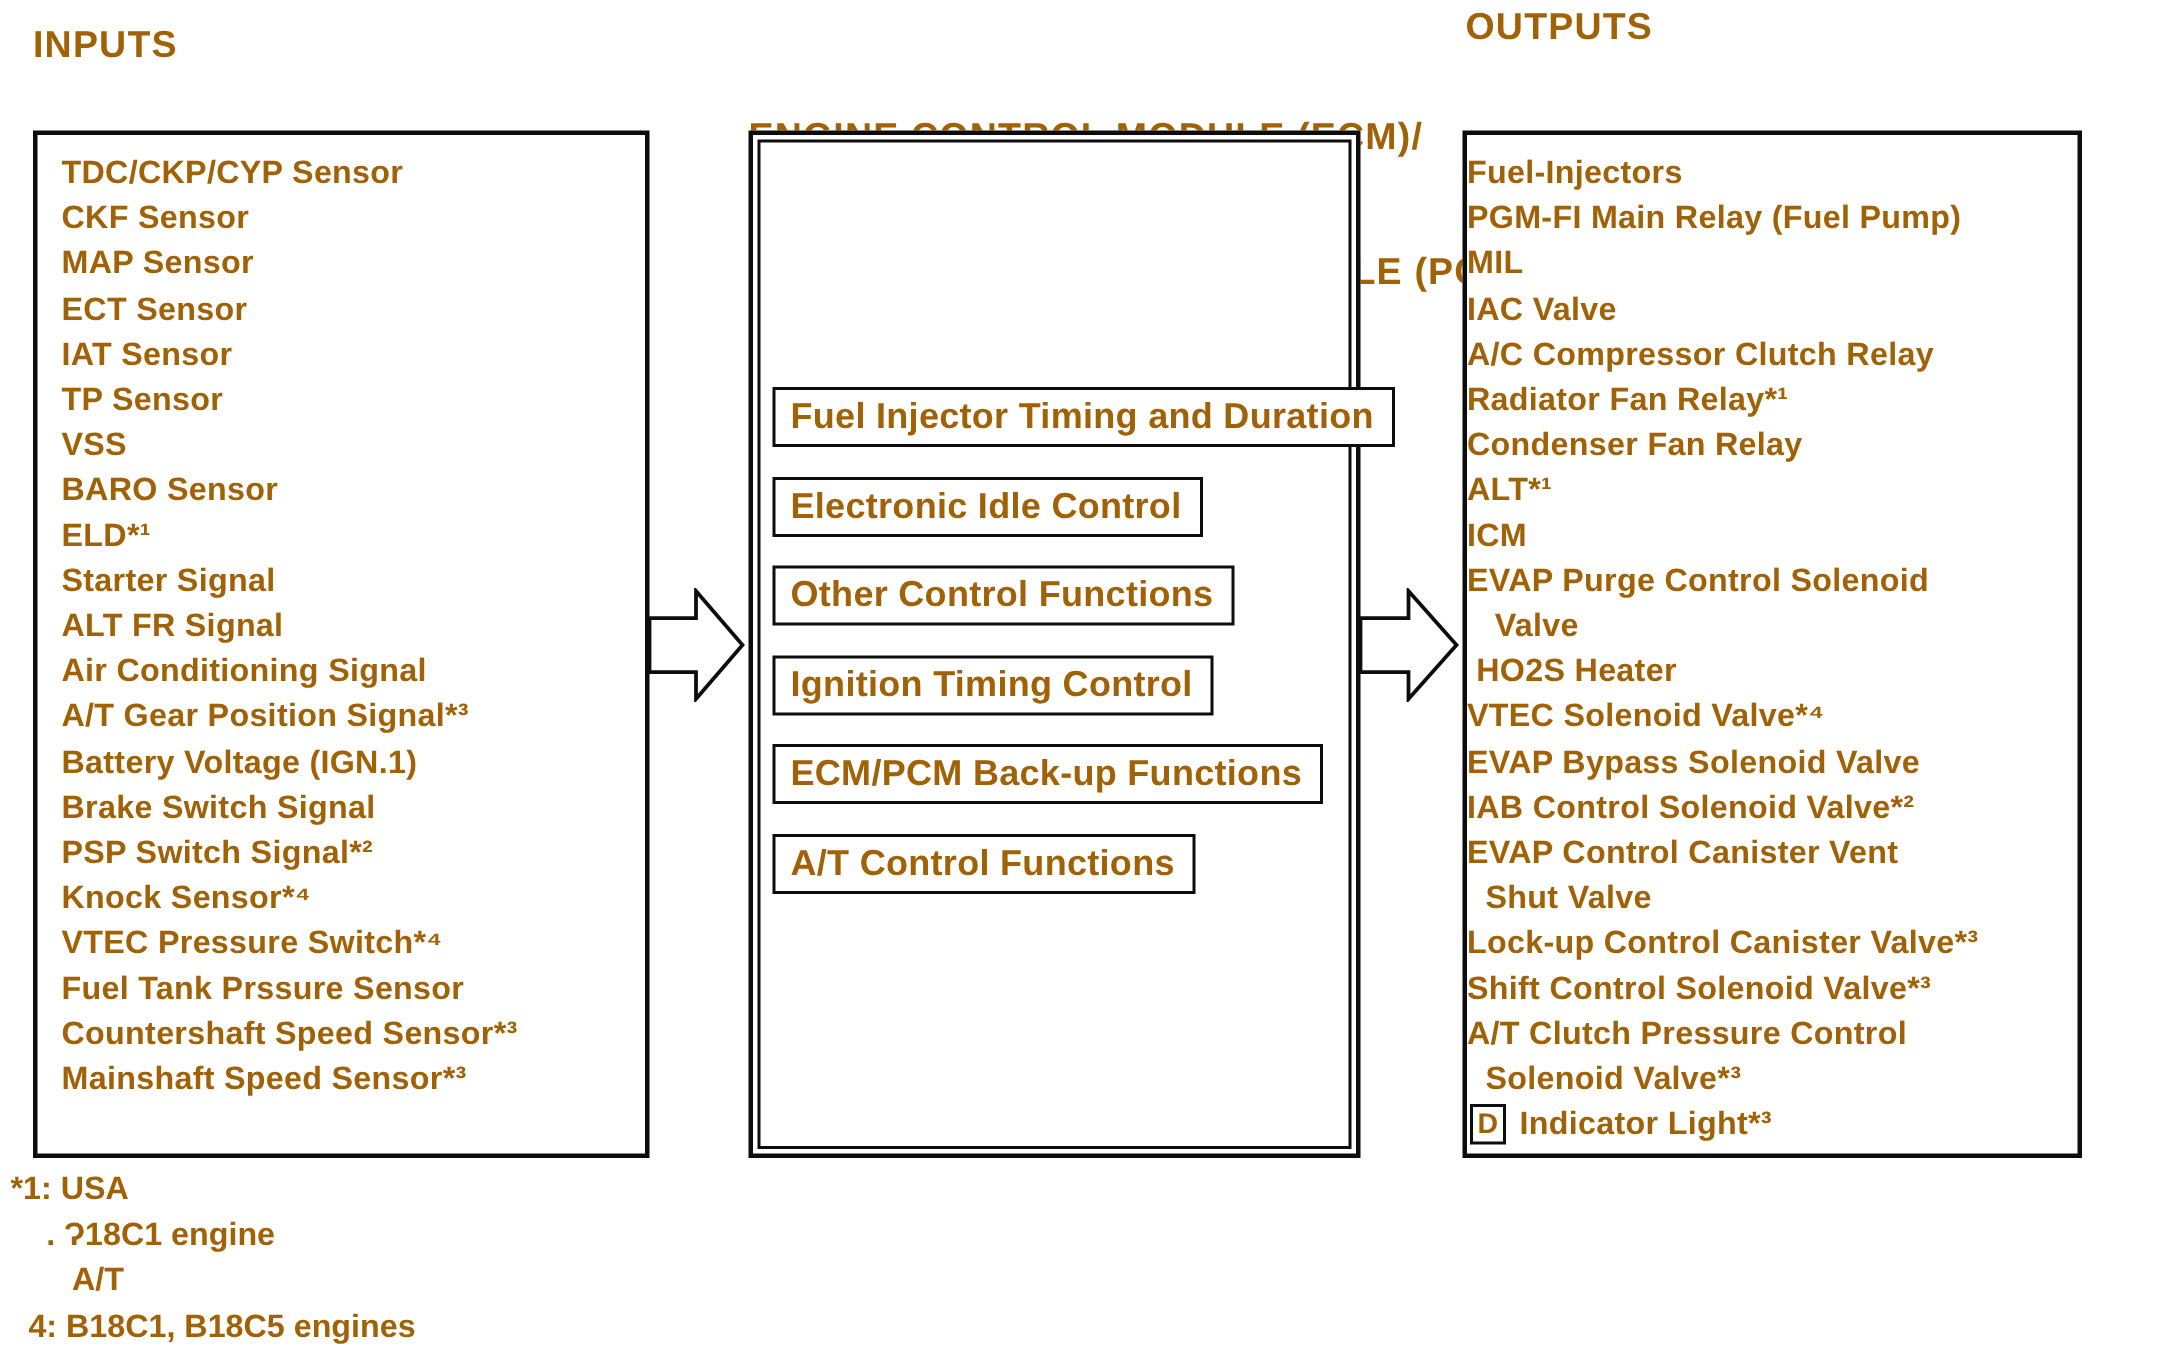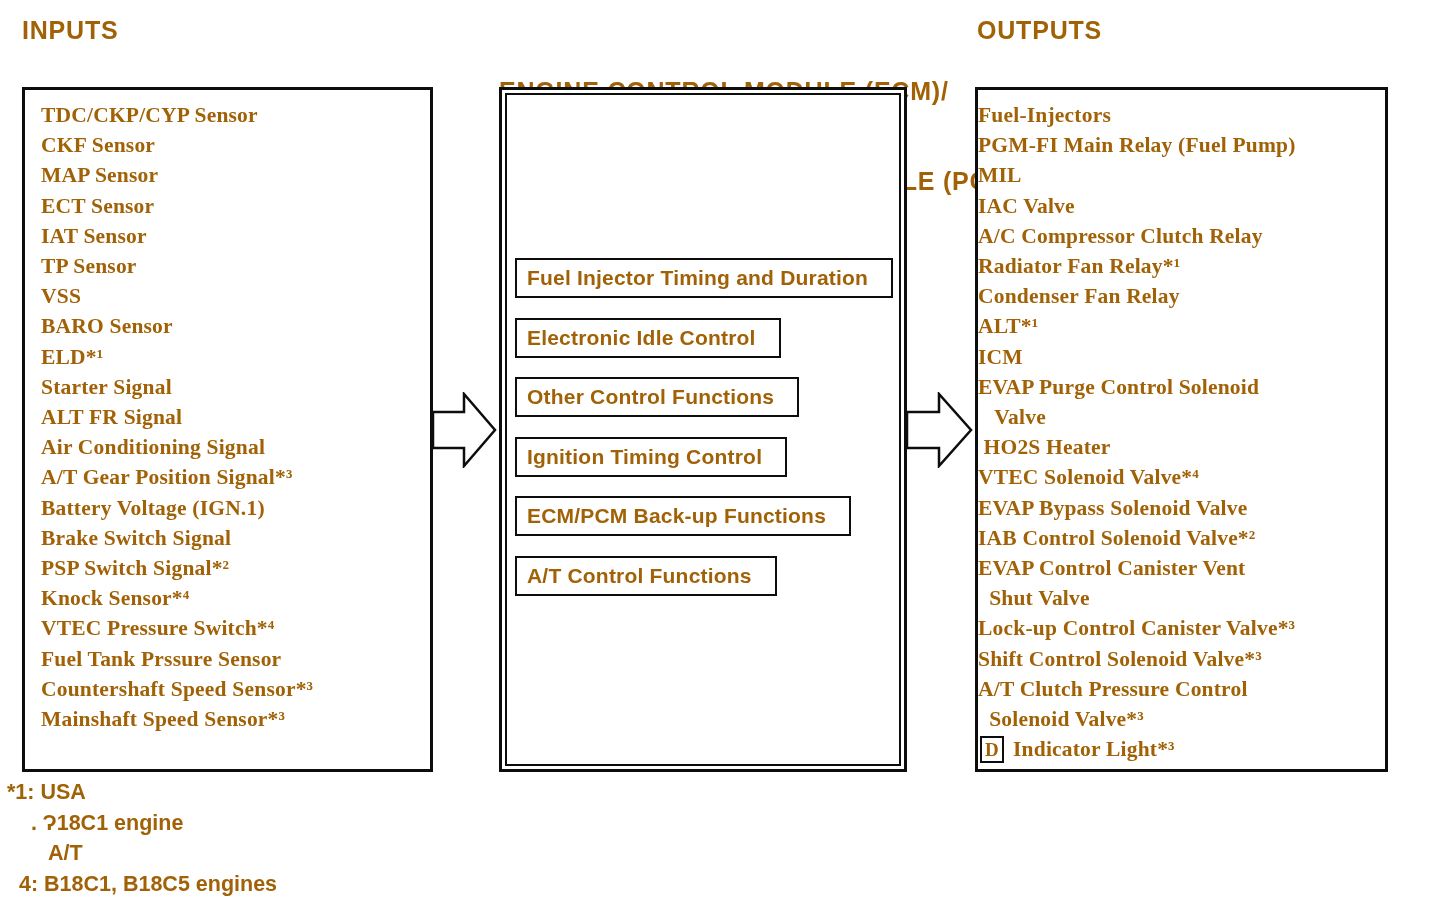--- a/index.html
+++ b/index.html
@@ -21,42 +21,41 @@
   }
   .ecm-title { line-height: 30px; }
   .big-box {
     position: absolute;
     border: 3px solid #0d0d0d;
     box-sizing: border-box;
     background: #ffffff;
   }
   .list {
     padding-top: 10px;
-    font-family: Liberation Serif, serif;
   }
   .line {
     font-size: 21.5px;
     line-height: 30.2px;
     letter-spacing: 0.2px;
     white-space: pre;
   }
   .inputs-list { padding-left: 16px; }
   .outputs-list { }
   .ecm-inner {
     position: absolute;
     top: 3px; left: 3px; right: 3px; bottom: 3px;
     border: 2px solid #0d0d0d;
   }
   .fn-wrap { padding: 163px 0 0 8px; }
   .fnbox {
     display: table;
     border: 2.5px solid #0d0d0d;
-    padding: 5px 23px 6px 10px;
+    padding: 5px 12px 6px 10px;
     margin-bottom: 19.5px;
-    font-size: 21px;
+    font-size: 24px;
     line-height: 25px;
     letter-spacing: 0.2px;
     white-space: pre;
     background: #ffffff;
   }
   .arrow { position: absolute; }
   .footnotes {
     position: absolute;
     left: 7px;
     top: 777px;
@@ -84,21 +83,21 @@
 
 <div class="canvas">
 
   <div class="section-title" style="left:22px; top:16px;">INPUTS</div>
 
   <div class="section-title ecm-title" style="left:499px; top:16px;">
     <div>ENGINE CONTROL MODULE (ECM)/</div>
     <div>POWERTRAIN CONTROL MODULE (PCM)</div>
   </div>
 
-  <div class="section-title" style="left:977px; top:16px;">OUTPUTS</div>
+  <div class="section-title" style="left:977px; top:4px;">OUTPUTS</div>
 
   <div class="big-box" style="left:22px; top:87px; width:411px; height:685px;">
     <div class="list inputs-list">
       <div class="line">TDC/CKP/CYP Sensor</div>
       <div class="line">CKF Sensor</div>
       <div class="line">MAP Sensor</div>
       <div class="line">ECT Sensor</div>
       <div class="line">IAT Sensor</div>
       <div class="line">TP Sensor</div>
       <div class="line">VSS</div>

